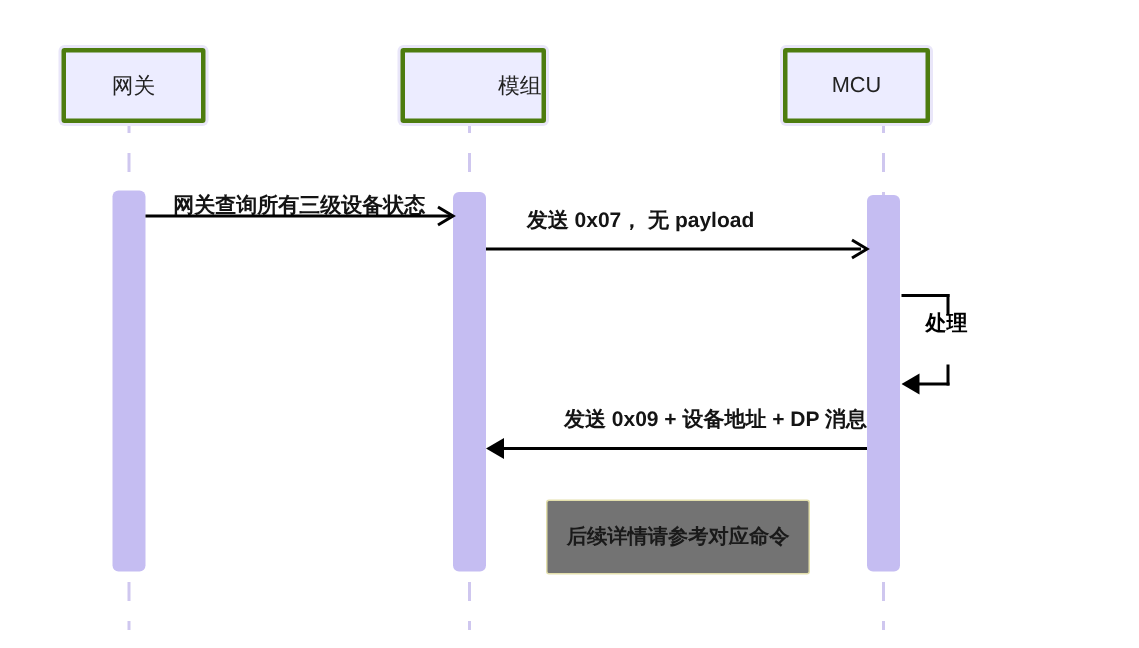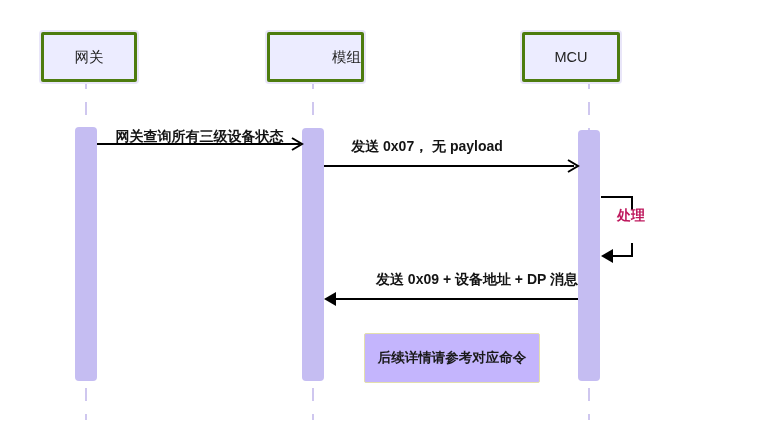--- a/index.html
+++ b/index.html
@@ -39,27 +39,27 @@
   .msg-line{
     position:absolute;height:2px;background:#000000;
   }
   .vline{
     position:absolute;width:2px;background:#000000;
   }
   .arrowhead{position:absolute;display:block;}
   .self-label{
     position:absolute;
     text-align:center;
-    font-size:14px;font-weight:bold;color:#be185d;
+    font-size:14px;font-weight:bold;color:#000000;
     line-height:15.5px;
     white-space:nowrap;
   }
   .note{
     position:absolute;
-    background:#c4b5fd;
+    background:#737373;
     border:1px solid #E3DFAC;
     border-radius:2px;
     display:flex;align-items:center;justify-content:center;
     font-size:13.5px;font-weight:bold;color:#1a1a1a;
   }
 </style>
 </head>
 <body>
 
 <div id="canvas">

